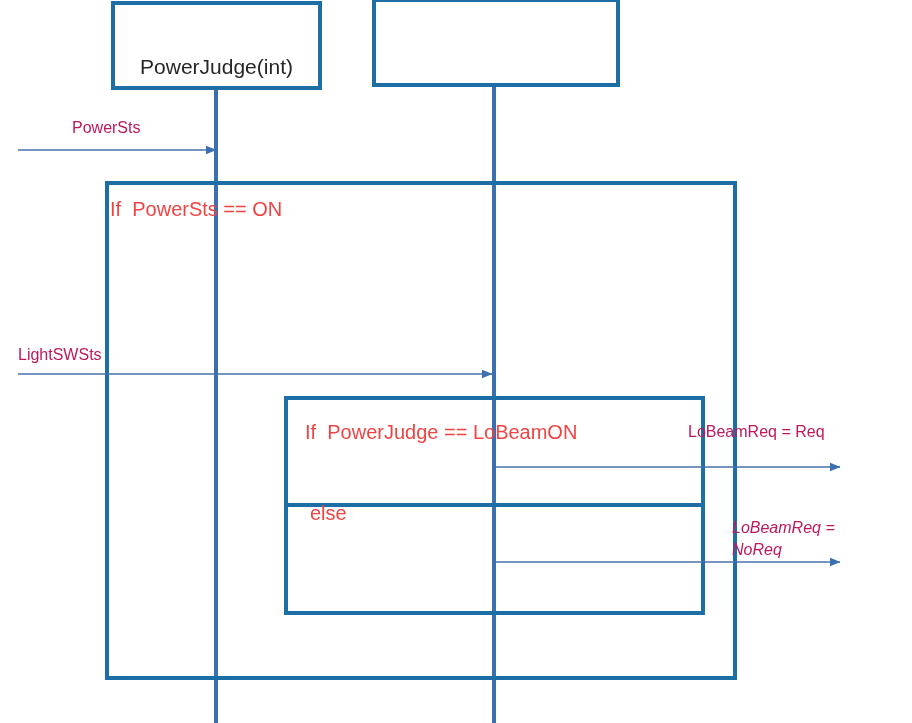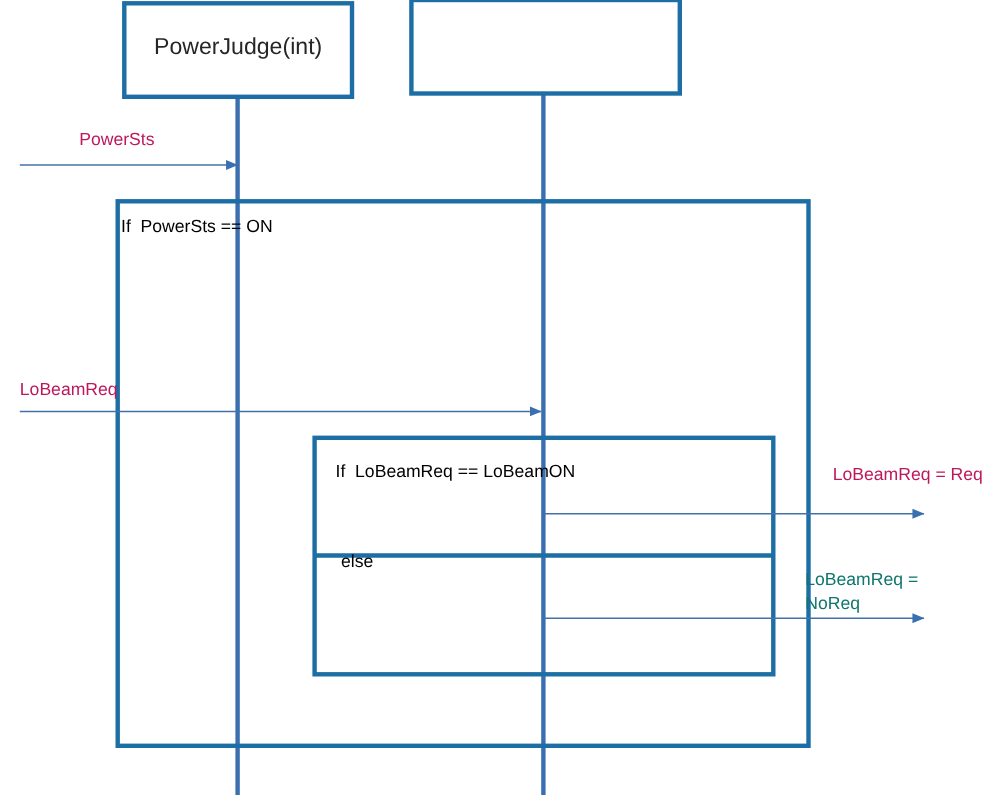--- a/index.html
+++ b/index.html
@@ -25,34 +25,36 @@
   .txt {
     position: absolute;
     color: #1a1a1a;
     white-space: pre;
     line-height: 1.15;
   }
   .participant-label {
     font-size: 21px;
     text-align: center;
     color: #262626;
+    margin-top: 24px;
   }
   .frame-label {
-    font-size: 16px;
-    color: #000000;
+    font-size: 20px;
+    color: #ef4444;
   }
   .msg-label {
     font-size: 16px;
     color: #be185d;
   }
   .msg-label-wrap {
     font-size: 16px;
-    color: #0f766e;
+    color: #be185d;
     white-space: normal;
     line-height: 1.35;
+    font-style: italic;
   }
 </style>
 </head>
 <body>
 
 <div id="canvas">
 
   <svg id="svg-layer" viewBox="0 0 912 723" xmlns="http://www.w3.org/2000/svg">
     <defs>
       <marker id="arrow-solid" markerWidth="11" markerHeight="9" refX="10.5" refY="4.5" orient="auto" markerUnits="userSpaceOnUse">
@@ -88,25 +90,25 @@
 
       <line x1="494" y1="562" x2="840" y2="562" stroke="#4472a8" stroke-width="1.4" marker-end="url(#arrow-solid)"></line>
     </g>
   </svg>
 
   <div class="txt participant-label" style="left:113px; top:31px; width:207px;">PowerJudge(int)</div>
 
 
   <div class="txt frame-label" style="left:110px; top:198px;">If  PowerSts == ON</div>
 
-  <div class="txt frame-label" style="left:305px; top:421px;">If  LoBeamReq == LoBeamON</div>
+  <div class="txt frame-label" style="left:305px; top:421px;">If  PowerJudge == LoBeamON</div>
 
   <div class="txt frame-label" style="left:310px; top:502px;">else</div>
 
   <div class="txt msg-label" style="left:72px; top:119px;">PowerSts</div>
 
-  <div class="txt msg-label" style="left:18px; top:346px;">LoBeamReq</div>
+  <div class="txt msg-label" style="left:18px; top:346px;">LightSWSts</div>
 
-  <div class="txt msg-label" style="left:757px; top:423px;">LoBeamReq = Req</div>
+  <div class="txt msg-label" style="left:688px; top:423px;">LoBeamReq = Req</div>
 
   <div class="txt msg-label-wrap" style="left:732px; top:517px; width:118px;">LoBeamReq = NoReq</div>
 
 </div>
 
 </body></html>

